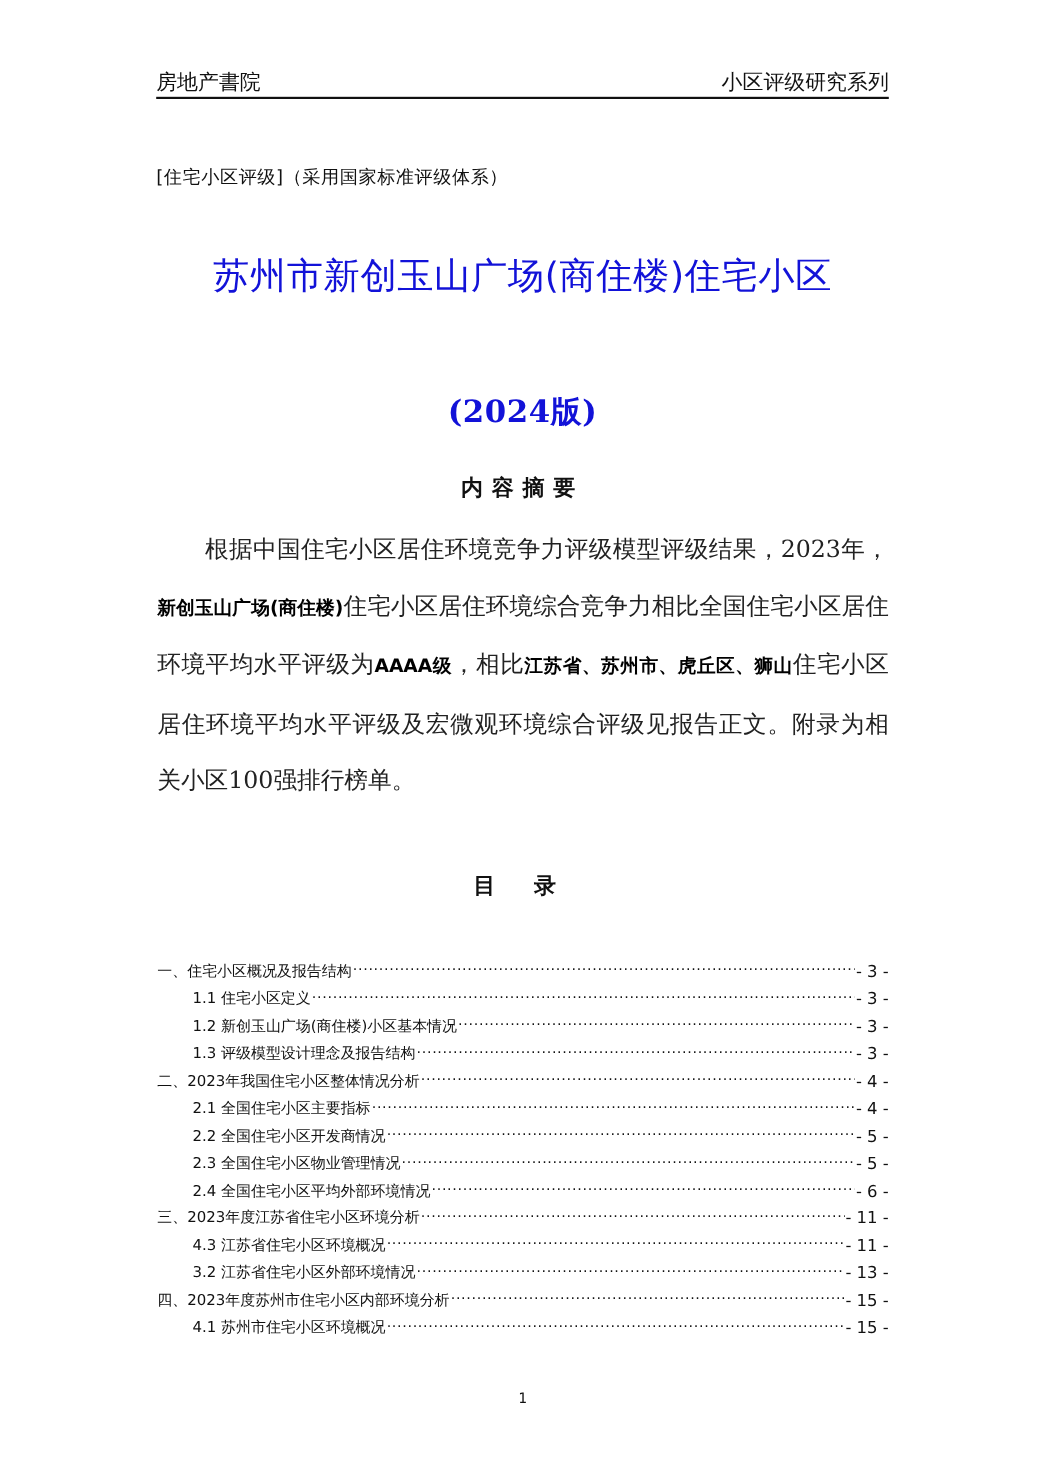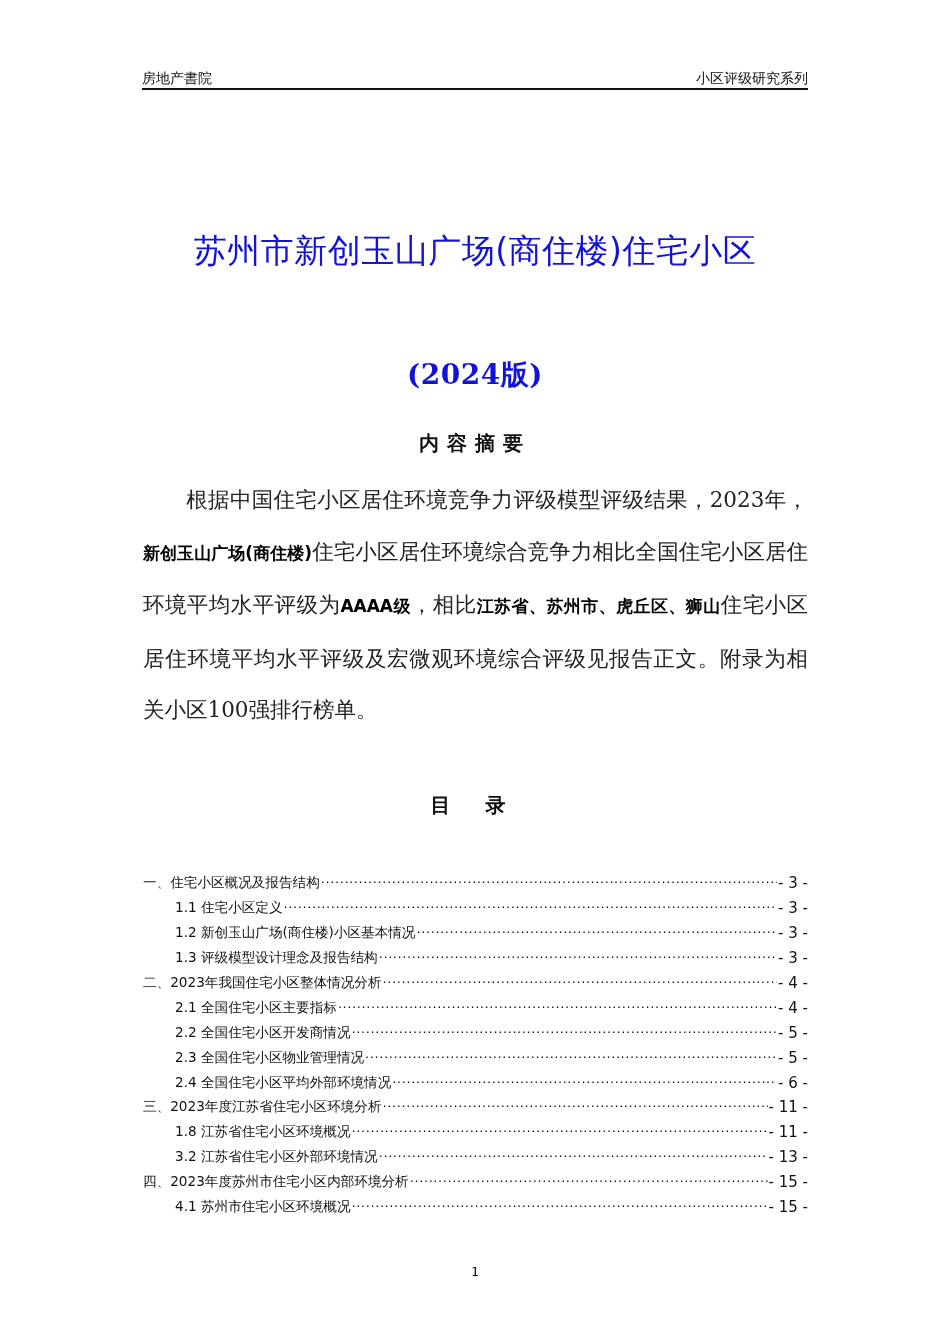--- a/index.html
+++ b/index.html
@@ -2,21 +2,21 @@
 <html><head>
 <meta charset="utf-8">
 <style>
   html, body { margin: 0; padding: 0; background: #ffffff; }
   body { width: 950px; height: 1344px; position: relative; overflow: hidden;
          font-family: "DejaVu Serif", "Liberation Serif", serif; color: #111; }
   .page { position: absolute; left: 0; top: 0; width: 950px; height: 1344px; background: #fff; }
 
   .hdr { position: absolute; left: 142px; right: 142px; top: 66px; height: 22px;
          display: flex; justify-content: space-between; align-items: flex-end;
-         font-family: "DejaVu Sans", "Liberation Sans", sans-serif; font-size: 14px; color: #111; }
+         font-family: "DejaVu Sans", "Liberation Sans", sans-serif; font-size: 19px; color: #111; }
   .hdr-rule { position: absolute; left: 142px; right: 142px; top: 88px; height: 2px; background: #111; }
 
   .tagline { position: absolute; left: 142px; top: 150px; font-size: 16.5px; color: #111;
              font-family: "DejaVu Sans", "Liberation Sans", sans-serif; letter-spacing: 0.5px; }
 
   .title { position: absolute; left: 0; width: 950px; text-align: center; color: #1212d8;
            font-family: "DejaVu Sans", "Liberation Sans", sans-serif; font-size: 33px; letter-spacing: 0.5px; }
   .t1 { top: 229px; }
   .t2 { top: 292px; }
   .t3 { top: 356px; font-family: "DejaVu Serif", "Liberation Serif", serif; font-size: 28px; font-weight: bold; }
@@ -47,20 +47,21 @@
 </head>
 <body>
 
 <div class="page">
   <div class="hdr">
     <span>房地产書院</span>
     <span>小区评级研究系列</span>
   </div>
   <div class="hdr-rule"></div>
 
+  <div class="tagline">[住宅小区评级]（采用国家标准评级体系）</div>
 
   <div class="title t1">苏州市新创玉山广场(商住楼)住宅小区</div>
   <div class="title t3">(2024版)</div>
 
   <div class="sec-title abs-title">内容摘要</div>
   <div class="abstract"><span class="ind"></span><span>根据中国住宅小区居住环境竞争力评级模型评级结果，2023年，</span><b>新创玉山广场(商住楼)</b><span>住宅小区居住环境综合竞争力相比全国住宅小区居住环境平均水平评级为</span><b>AAAA级</b><span>，相比</span><b>江苏省、苏州市、虎丘区、狮山</b><span>住宅小区居住环境平均水平评级及宏微观环境综合评级见报告正文。附录为相关小区100强排行榜单。</span></div>
 
   <div class="sec-title toc-title">目 录</div>
 
   <div class="toc">
@@ -108,21 +109,21 @@
         <span class="lbl">2.4 全国住宅小区平均外部环境情况</span>
         <span class="dots"></span>
         <span class="pg">- 6 -</span>
       </div>
     <div class="toc-row">
         <span class="lbl">三、2023年度江苏省住宅小区环境分析</span>
         <span class="dots"></span>
         <span class="pg">- 11 -</span>
       </div>
     <div class="toc-row l2">
-        <span class="lbl">1.8 江苏省住宅小区环境概况</span>
+        <span class="lbl">4.3 江苏省住宅小区环境概况</span>
         <span class="dots"></span>
         <span class="pg">- 11 -</span>
       </div>
     <div class="toc-row l2">
         <span class="lbl">3.2 江苏省住宅小区外部环境情况</span>
         <span class="dots"></span>
         <span class="pg">- 13 -</span>
       </div>
     <div class="toc-row">
         <span class="lbl">四、2023年度苏州市住宅小区内部环境分析</span>

